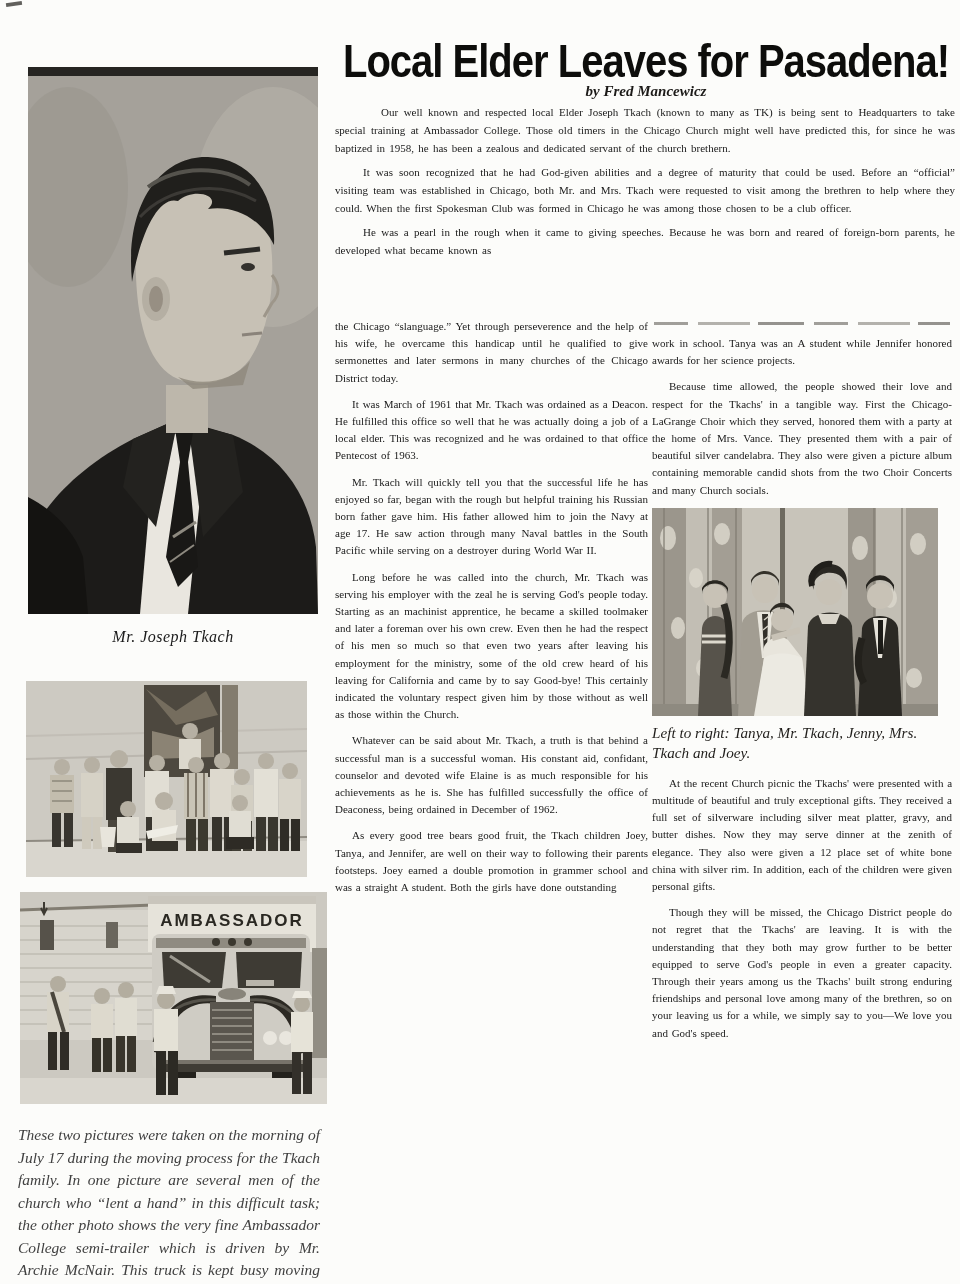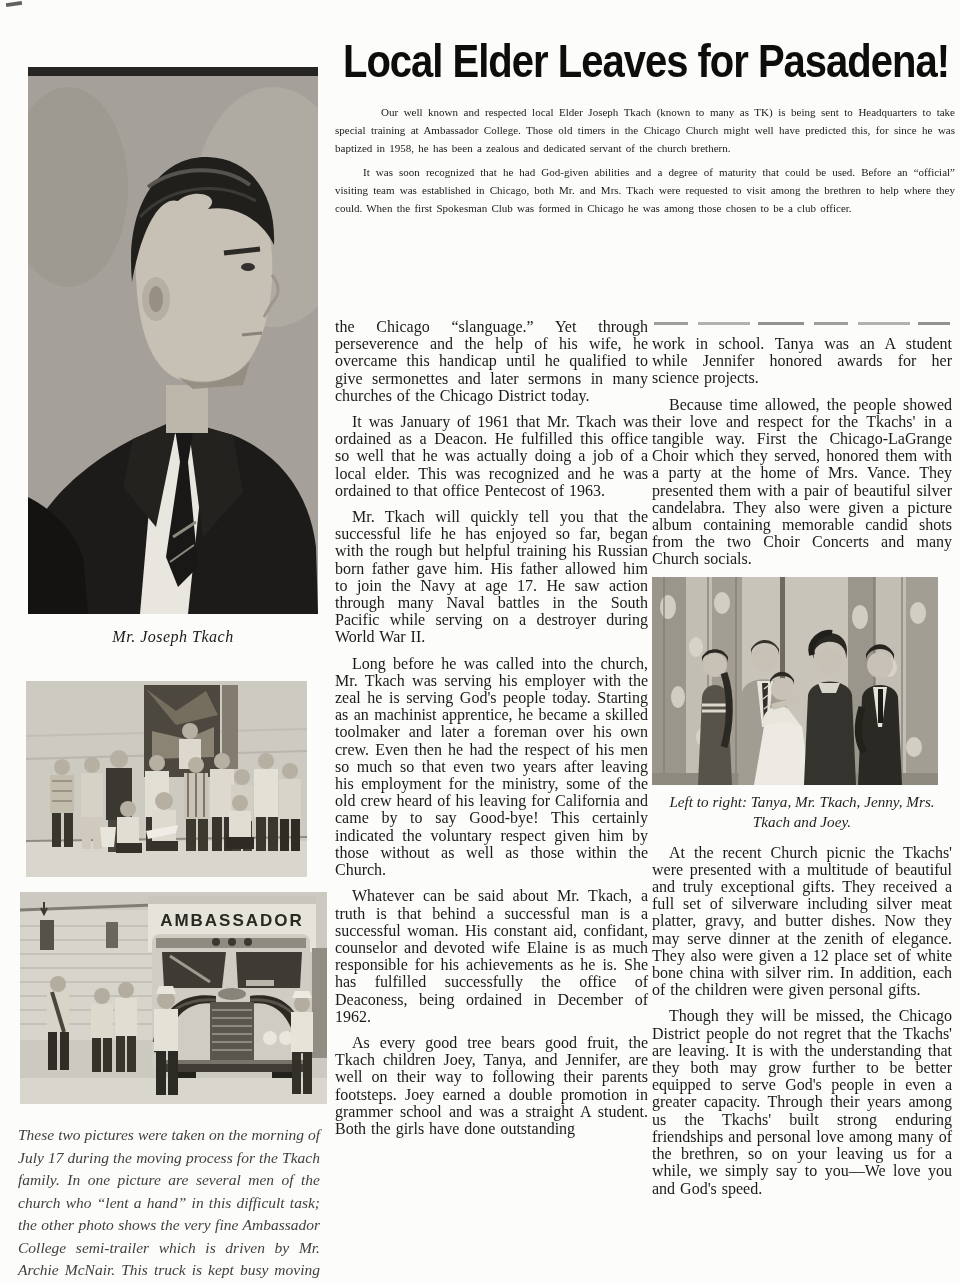--- a/index.html
+++ b/index.html
@@ -19,31 +19,31 @@
   .headline{position:absolute;left:337px;top:36px;width:618px;text-align:center;
         font-family:"Liberation Sans", sans-serif;font-weight:bold;font-size:40px;
         letter-spacing:-1px;color:#0d0d0b;transform:scaleY(1.14);transform-origin:top center;
         white-space:nowrap;}
   .byline{position:absolute;left:337px;top:83px;width:618px;text-align:center;
         font-style:italic;font-weight:bold;font-size:15px;color:#1c1a18;}
   .intro{position:absolute;left:335px;top:103px;width:620px;text-align:justify;}
   .intro p{font-size:11px;line-height:18px;margin:0 0 6px;text-indent:28px;word-spacing:1.5px;}
   .intro p.first{text-indent:46px;}
   .col{position:absolute;top:318px;text-align:justify;}
-  .col p{font-size:16px;line-height:17.2px;margin:0 0 9px;text-indent:17px;word-spacing:1px;}
+  .col p{font-size:11px;line-height:17.2px;margin:0 0 9px;text-indent:17px;word-spacing:1px;}
   .col p.cont{text-indent:0;}
   .col-left{left:335px;width:313px;}
   .col-right{left:652px;width:300px;}
   .smudge-rule{height:3px;margin:4px 2px 10px;opacity:.65;
         background:repeating-linear-gradient(90deg,#6f6c66 0 34px,transparent 34px 44px,
         #8c8982 44px 96px,transparent 96px 104px,#5d5a54 104px 150px,transparent 150px 160px);}
   .family-fig{margin:4px 0 0;}
   .family-photo{display:block;width:286px;height:208px;}
   .family-caption{font-style:italic;font-size:15.2px;line-height:20px;margin:7px 0 12px;
-        text-align:center;color:#201e1b;}
+        text-align:left;color:#201e1b;}
   .artifact{position:absolute;background:#3a3834;}
   .a1{left:6px;top:2px;width:16px;height:4px;transform:rotate(-8deg);opacity:.8;}
   svg text{font-family:"Liberation Sans", sans-serif;}
 </style>
 </head>
 <body>
 
 <div class="page">
   <div class="artifact a1"></div>
 
@@ -279,29 +279,31 @@
             <rect x="272" y="160" width="9" height="42" fill="#33302a"></rect>
             <rect x="283" y="160" width="9" height="42" fill="#33302a"></rect>
           </g>
       </g>
     </svg>
 
     <div class="moving-caption">These two pictures were taken on the morning of July 17 during the moving process for the Tkach family. In one picture are several men of the church who “lent a hand” in this difficult task; the other photo shows the very fine Ambassador College semi-trailer which is driven by Mr. Archie McNair. This truck is kept busy moving ministers' possessions and church supplies.</div>
   </div>
 
   <div class="headline">Local Elder Leaves for Pasadena!</div>
+  <div class="byline">by Fred Mancewicz</div>
 
   <div class="intro">
     <p class="first">Our well known and respected local Elder Joseph Tkach (known to many as TK) is being sent to Headquarters to take special training at Ambassador College. Those old timers in the Chicago Church might well have predicted this, for since he was baptized in 1958, he has been a zealous and dedicated servant of the church brethern.</p>
     <p>It was soon recognized that he had God-given abilities and a degree of maturity that could be used. Before an “official” visiting team was established in Chicago, both Mr. and Mrs. Tkach were requested to visit among the brethren to help where they could. When the first Spokesman Club was formed in Chicago he was among those chosen to be a club officer.</p>
+    <p>He was a pearl in the rough when it came to giving speeches. Because he was born and reared of foreign-born parents, he developed what became known as</p>
   </div>
 
   <div class="col col-left">
     <p class="cont">the Chicago “slanguage.” Yet through perseverence and the help of his wife, he overcame this handicap until he qualified to give sermonettes and later sermons in many churches of the Chicago District today.</p>
-    <p>It was January of 1961 that Mr. Tkach was ordained as a Deacon. He fulfilled this office so well that he was actually doing a job of a local elder. This was recognized and he was ordained to that office Pentecost of 1963.</p>
+    <p>It was March of 1961 that Mr. Tkach was ordained as a Deacon. He fulfilled this office so well that he was actually doing a job of a local elder. This was recognized and he was ordained to that office Pentecost of 1963.</p>
     <p>Mr. Tkach will quickly tell you that the successful life he has enjoyed so far, began with the rough but helpful training his Russian born father gave him. His father allowed him to join the Navy at age 17. He saw action through many Naval battles in the South Pacific while serving on a destroyer during World War II.</p>
     <p>Long before he was called into the church, Mr. Tkach was serving his employer with the zeal he is serving God's people today. Starting as an machinist apprentice, he became a skilled toolmaker and later a foreman over his own crew. Even then he had the respect of his men so much so that even two years after leaving his employment for the ministry, some of the old crew heard of his leaving for California and came by to say Good-bye! This certainly indicated the voluntary respect given him by those without as well as those within the Church.</p>
     <p>Whatever can be said about Mr. Tkach, a truth is that behind a successful man is a successful woman. His constant aid, confidant, counselor and devoted wife Elaine is as much responsible for his achievements as he is. She has fulfilled successfully the office of Deaconess, being ordained in December of 1962.</p>
     <p>As every good tree bears good fruit, the Tkach children Joey, Tanya, and Jennifer, are well on their way to following their parents footsteps. Joey earned a double promotion in grammer school and was a straight A student. Both the girls have done outstanding</p>
   </div>
 
   <div class="col col-right">
     <div class="smudge-rule"></div>
     <p class="cont">work in school. Tanya was an A student while Jennifer honored awards for her science projects.</p>
     <p>Because time allowed, the people showed their love and respect for the Tkachs' in a tangible way. First the Chicago-LaGrange Choir which they served, honored them with a party at the home of Mrs. Vance. They presented them with a pair of beautiful silver candelabra. They also were given a picture album containing memorable candid shots from the two Choir Concerts and many Church socials.</p>

